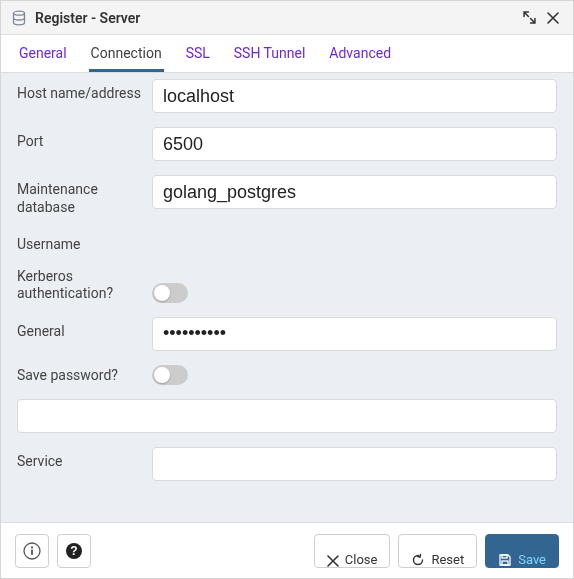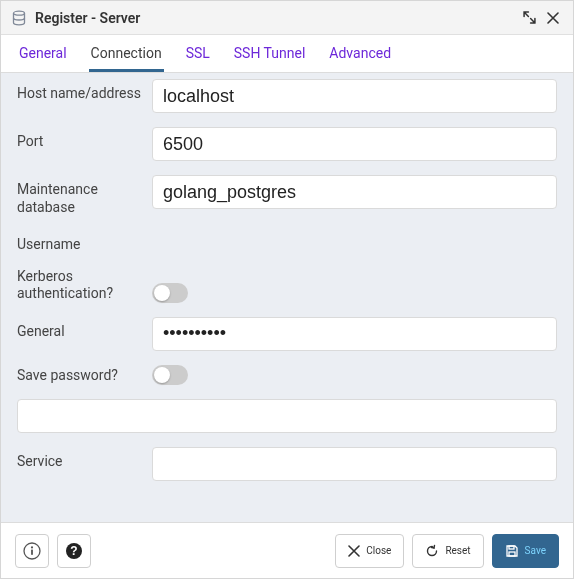--- a/index.html
+++ b/index.html
@@ -140,24 +140,24 @@
     cursor: pointer;
     color: #333;
   }
   .btn {
     height: 34px;
     padding: 0 12px;
     border: 1px solid #cfcfcf;
     border-radius: 4px;
     background: #fff;
     display: inline-flex;
-    align-items: center;
+    align-items: flex-end;
     gap: 6px;
     cursor: pointer;
-    font-size: 10px;
+    font-size: 13px;
     color: #333;
   }
   .btn.primary {
     background: #326690;
     border-color: #326690;
     color: #7dd3fc;
   }
   .btn svg { flex-shrink: 0; }
 </style>
 </head>

